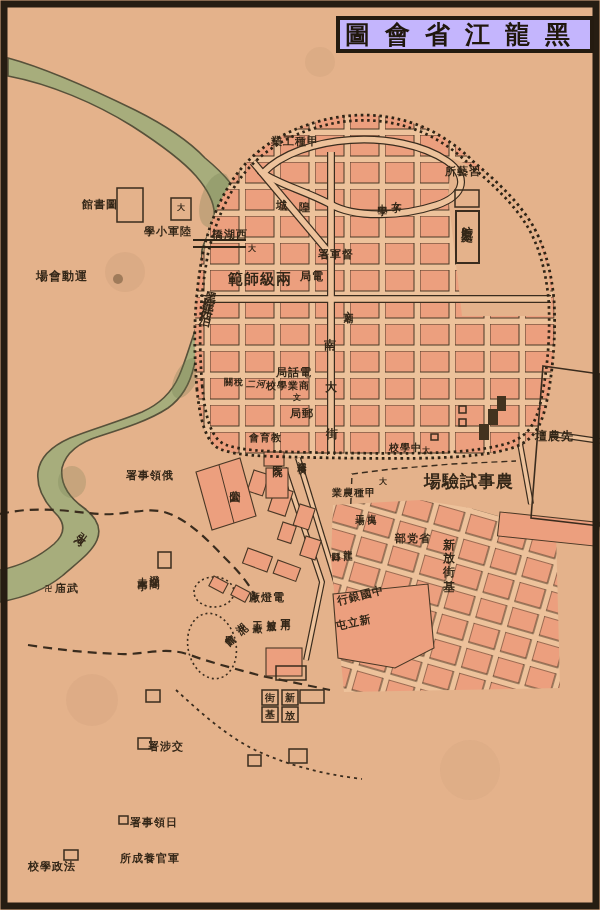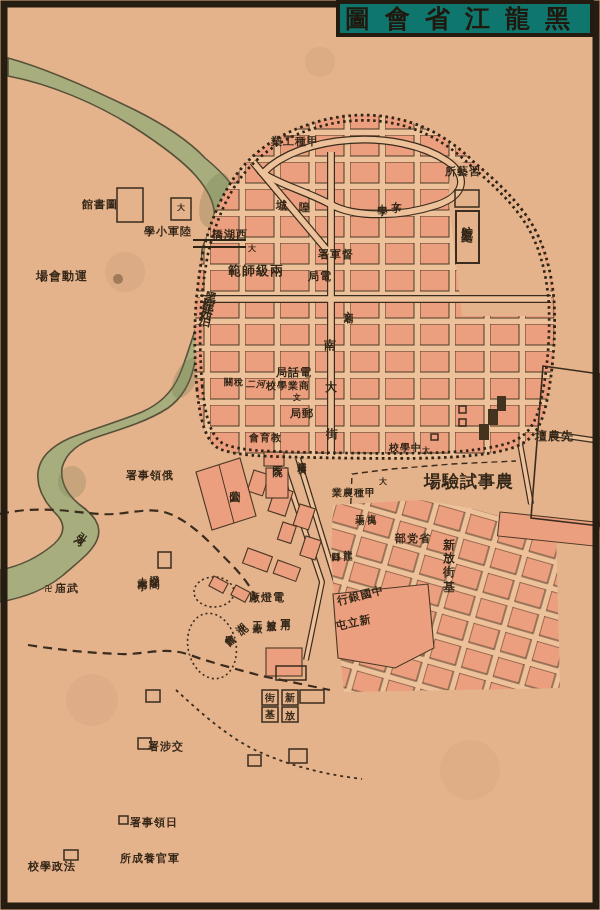--- a/index.html
+++ b/index.html
@@ -3,22 +3,22 @@
 <meta charset="utf-8">
 <style>
   html,body{margin:0;padding:0;background:#9a8268;}
   #map{position:relative;width:600px;height:910px;overflow:hidden;background:#e4b28b;
        font-family:"DejaVu Sans",sans-serif;}
   #map svg{position:absolute;left:0;top:0;}
   #labels{position:absolute;left:0;top:0;width:600px;height:910px;}
   .lbl{position:absolute;color:#342718;font-weight:700;line-height:1;white-space:pre;
        letter-spacing:1px;transform-origin:top left;}
   .v{writing-mode:vertical-rl;text-orientation:upright;letter-spacing:2px;}
-  .title-box{position:absolute;left:336px;top:0;width:258px;height:37px;
-       background:#0f766e;border:4px solid #241b10;box-sizing:border-box;
+  .title-box{position:absolute;left:336px;top:16px;width:258px;height:37px;
+       background:#c4b5fd;border:4px solid #241b10;box-sizing:border-box;
        display:flex;align-items:center;justify-content:center;}
   .title-box span{font-size:25px;font-weight:700;color:#20170d;letter-spacing:15px;
        white-space:nowrap;line-height:1;}
 </style>
 </head>
 <body>
 
 <div id="map">
 <svg width="600" height="910" viewBox="0 0 600 910">
   <defs>
@@ -158,31 +158,31 @@
 <div class="title-box">
   <span>圖會省江龍黑</span>
 </div>
 
 <div id="labels">
       <span class="lbl" style="left: 82px; top: 199px; font-size: 11px;">館書圖</span>
       <span class="lbl" style="left: 36px; top: 270px; font-size: 12px;">場會動運</span>
       <span class="lbl" style="left: 144px; top: 226px; font-size: 11px;">學小軍陸</span>
       <span class="lbl" style="left: 177px; top: 204px; font-size: 8px;">大</span>
       <span class="lbl" style="left: 212px; top: 229px; font-size: 11px;">橋湖西</span>
-      <span class="lbl" style="left: 228px; top: 264px; font-size: 13px; font-family: Liberation Serif, serif;">範師級兩</span>
+      <span class="lbl" style="left: 228px; top: 272px; font-size: 15px; font-family: Liberation Serif, serif;">範師級兩</span>
       <span class="lbl" style="left: 248px; top: 245px; font-size: 8px;">大</span>
       <span class="lbl" style="left: 271px; top: 136px; font-size: 11px;">業工種甲</span>
       <span class="lbl" style="left: 445px; top: 166px; font-size: 11px;">所藝習</span>
       <span class="lbl v" style="left: 461px; top: 216px; font-size: 12px;">航空處</span>
       <span class="lbl" style="left: 276px; top: 200px; font-size: 11px;">城</span>
       <span class="lbl" style="left: 299px; top: 202px; font-size: 11px;">隍</span>
       <span class="lbl v" style="left: 391px; top: 193px; font-size: 10px;">女子</span>
       <span class="lbl v" style="left: 377px; top: 196px; font-size: 10px;">中學</span>
       <span class="lbl" style="left: 318px; top: 249px; font-size: 11px;">署軍督</span>
-      <span class="lbl" style="left: 308px; top: 271px; font-size: 11px;">局電</span>
+      <span class="lbl" style="left: 300px; top: 271px; font-size: 11px;">局電</span>
       <span class="lbl v" style="left: 343px; top: 303px; font-size: 10px;">文廟</span>
       <span class="lbl" style="left: 324px; top: 339px; font-size: 12px;">南</span>
       <span class="lbl" style="left: 325px; top: 381px; font-size: 12px;">大</span>
       <span class="lbl" style="left: 326px; top: 428px; font-size: 12px;">街</span>
       <span class="lbl" style="left: 276px; top: 355px; font-size: 11px; margin-top: 12px;">局話電</span>
       <span class="lbl" style="left: 224px; top: 378px; font-size: 9px;">關稅</span>
       <span class="lbl" style="left: 246px; top: 380px; font-size: 9px; font-style: italic;">二河</span>
       <span class="lbl" style="left: 266px; top: 381px; font-size: 10px;">校學業商</span>
       <span class="lbl" style="left: 293px; top: 394px; font-size: 8px;">文</span>
       <span class="lbl" style="left: 290px; top: 408px; font-size: 11px;">局郵</span>

